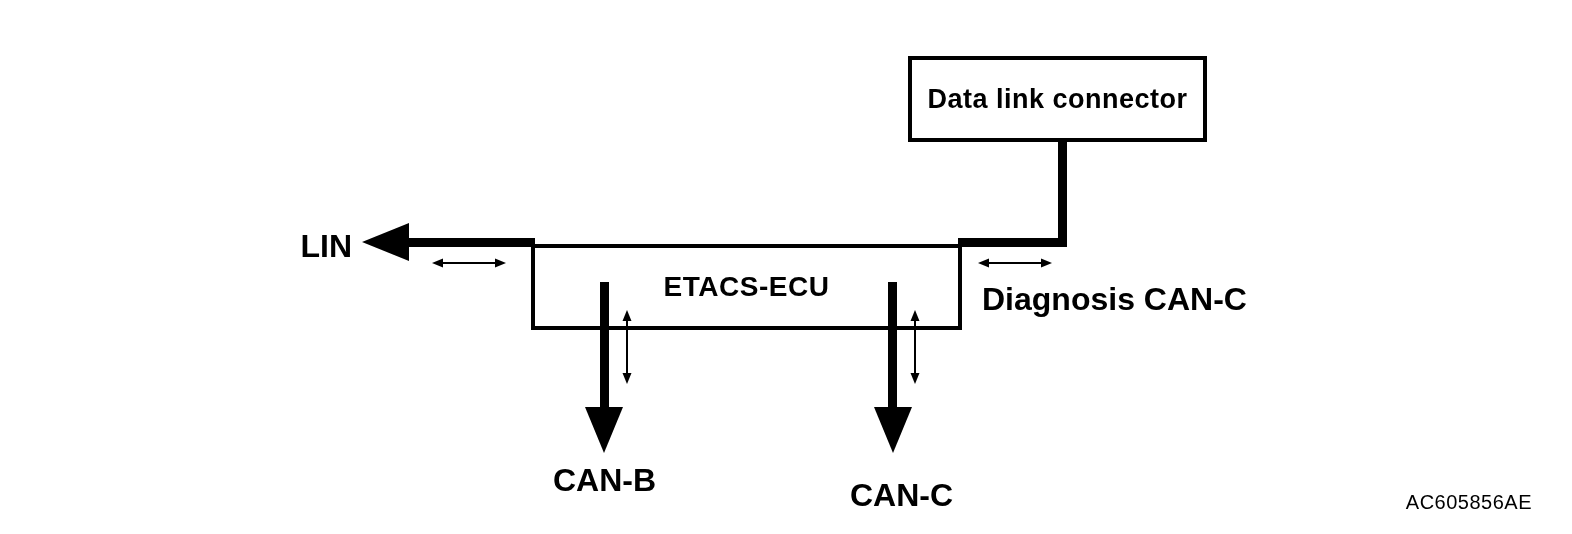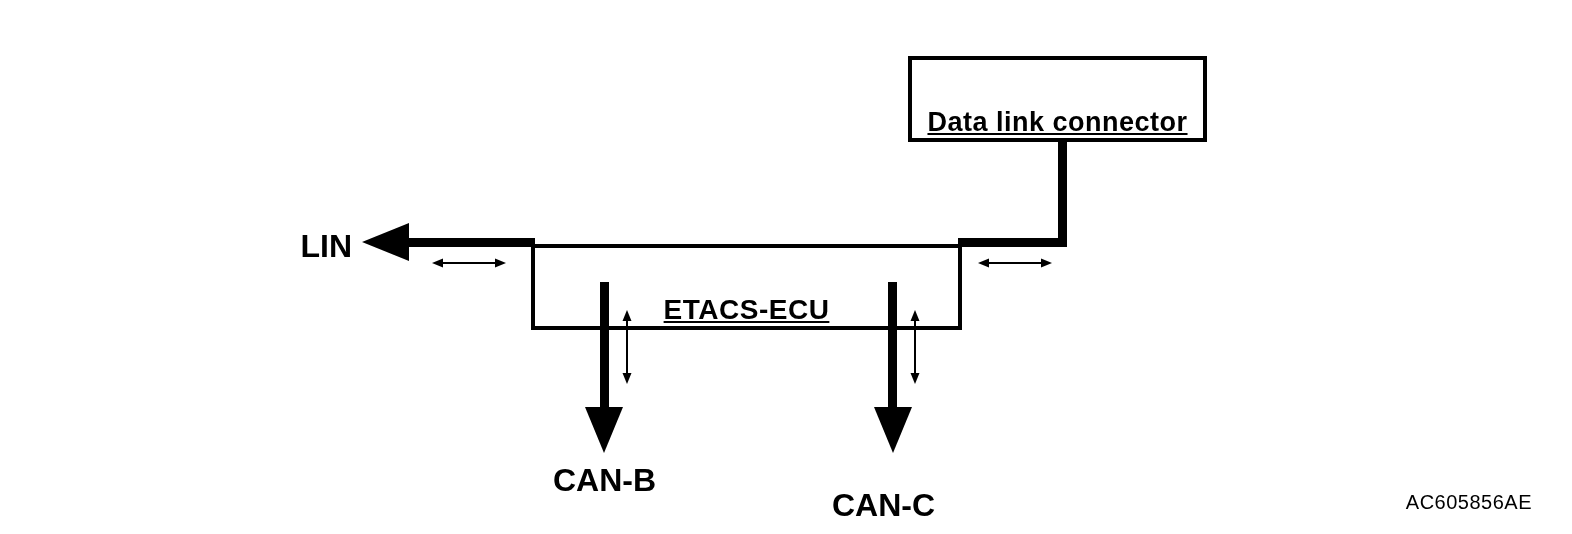--- a/index.html
+++ b/index.html
@@ -10,22 +10,22 @@
     width:1572px; height:534px;
     background:var(--bg);
     font-family:"Liberation Sans","DejaVu Sans",sans-serif;
     color:var(--ink);
     overflow:hidden;
   }
   .node {
     position:absolute;
     border:4px solid var(--ink);
     background:var(--bg);
-    display:flex; align-items:flex-end; justify-content:center;
-    font-size:27px; font-weight:700; letter-spacing:0.5px;text-decoration:underline;
+    display:flex; align-items:center; justify-content:center;
+    font-size:27px; font-weight:700; letter-spacing:0.5px;
   }
   .node-dlc   { left:908px; top:56px;  width:299px; height:86px; }
   .node-etacs { left:531px; top:200px; width:431px; height:86px; font-size:28px;margin-top:44px; }
 
   .busline { position:absolute; background:var(--ink); }
   .line-dlc-drop    { left:1058px; top:142px; width:9px;   height:105px; }
   .line-diag-h      { left:958px;  top:238px; width:109px; height:9px;  }
   .line-lin-h       { left:400px;  top:238px; width:135px; height:9px;  }
   .line-canb-v      { left:600px;  top:282px; width:9px;   height:130px; }
   .line-canc-v      { left:888px;  top:282px; width:9px;   height:130px; }
@@ -52,21 +52,21 @@
   .dbl-canb { left:621px; top:310px; }
   .dbl-canc { left:909px; top:310px; }
   .dblarrow svg { display:block; }
   .dblarrow line    { stroke:var(--ink); stroke-width:2; }
   .dblarrow polygon { fill:var(--ink); }
 
   .lbl { position:absolute; font-weight:700; font-size:32px; white-space:nowrap; }
   .lbl-lin   { left:250px; top:228px; width:102px; text-align:right; }
   .lbl-diag  { left:982px; top:281px; }
   .lbl-canb  { left:544px; top:462px; width:121px; text-align:center; }
-  .lbl-canc  { left:832px; top:487px; width:121px; text-align:left; }
+  .lbl-canc  { left:832px; top:477px; width:121px; text-align:right; }
   .figure-code { position:absolute; left:1400px; top:491px; width:132px;
                  text-align:right; font-weight:400; font-size:20px; letter-spacing:0.5px; }
 </style>
 </head>
 <body>
 
 <div class="canvas">
 
   <div class="node node-dlc">
     <span>Data link connector</span>
@@ -112,18 +112,19 @@
 
   <div class="dblarrow dbl-canc">
     <svg width="12" height="74" viewBox="0 0 12 74">
       <line x1="6" y1="9" x2="6" y2="65"></line>
       <polygon points="6,0 1.5,11 10.5,11"></polygon>
       <polygon points="6,74 1.5,63 10.5,63"></polygon>
     </svg>
   </div>
 
   <div class="lbl lbl-lin">LIN</div>
+  <div class="lbl lbl-diag">Diagnosis CAN-C</div>
   <div class="lbl lbl-canb">CAN-B</div>
   <div class="lbl lbl-canc">CAN-C</div>
 
   <div class="figure-code">AC605856AE</div>
 
 </div>
 
 </body></html>

